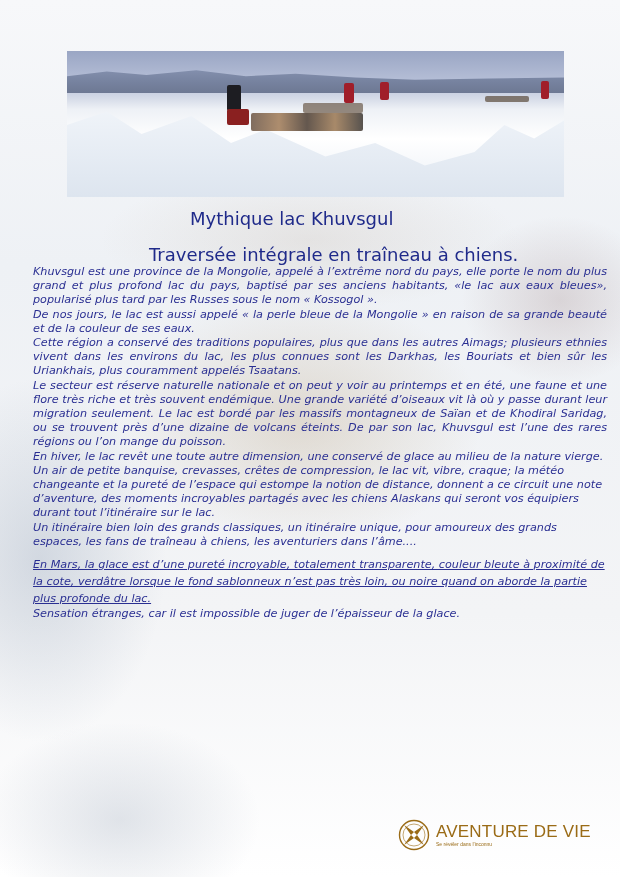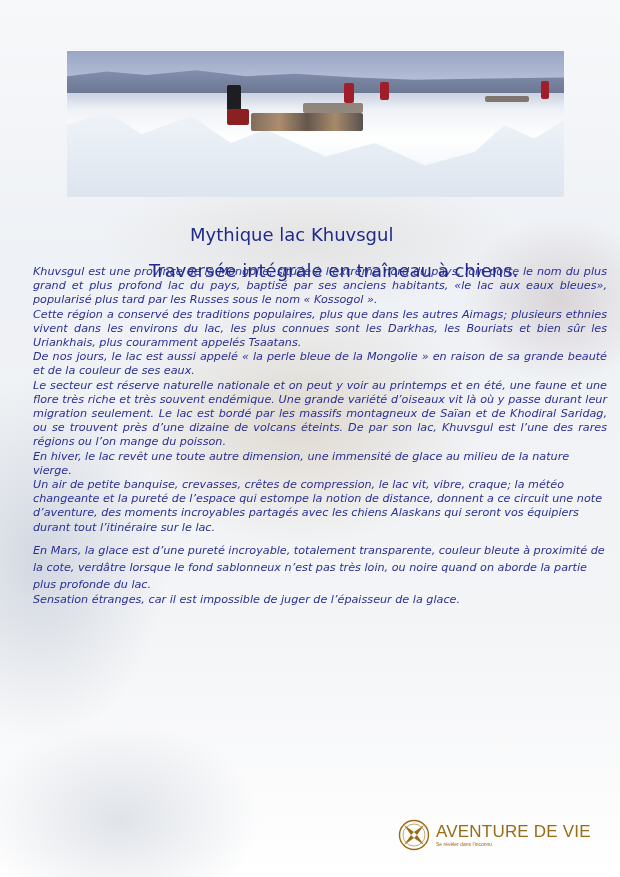--- a/index.html
+++ b/index.html
@@ -31,32 +31,31 @@
   }
   .photo .ice {
     position:absolute; left:0; bottom:0; width:497px; height:90px;
     background:linear-gradient(180deg,#f0f4f9,#dde5ef);
     clip-path:polygon(0 20%,8% 5%,15% 30%,25% 10%,33% 40%,40% 25%,52% 55%,62% 40%,72% 65%,82% 50%,88% 20%,94% 35%,100% 15%,100% 100%,0 100%);
   }
   .photo .dot { position:absolute; border-radius:2px; }
   .title {
     position:absolute; color:#1f2a8a; font-size:18px; white-space:nowrap;
     font-family:"DejaVu Sans", sans-serif;
-    margin-top:16px;
   }
   .t1 { left:190px; top:208px; }
   .t2 { left:149px; top:244px; }
   .body-text {
     position:absolute; left:33px; top:265px; width:574px;
     color:#2a2f92; font-style:italic; font-size:11.2px; line-height:14.2px;
     font-family:"DejaVu Sans", sans-serif;
   }
   .body-text p { margin:0; }
   .body-text p.j { text-align:justify; text-align-last:left; }
-  .gap { margin-top:7px !important; }
+  .gap { margin-top:7px !important;text-decoration:underline; }
   .lh2 { line-height:17px; }
   .logo {
     position:absolute; left:398px; top:819px; display:flex; align-items:center;
   }
   .logo-mark { width:32px; height:32px; }
   .logo-text { margin-left:6px; }
   .logo-name { color:#9a6b16; font-size:17px; letter-spacing:0.2px; font-family:"Liberation Sans", sans-serif; line-height:18px; }
   .logo-tag { color:#9a6b16; font-size:5px; font-family:"Liberation Sans", sans-serif; }
 </style>
 </head>
@@ -74,26 +73,27 @@
   <div class="dot" style="left:313px;top:31px;width:9px;height:18px;background:#a01e2a;"></div>
   <div class="dot" style="left:236px;top:52px;width:60px;height:10px;background:#6b5a4a;opacity:0.7;"></div>
   <div class="dot" style="left:418px;top:45px;width:44px;height:6px;background:#5a4a3a;opacity:0.7;"></div>
   <div class="dot" style="left:474px;top:30px;width:8px;height:18px;background:#a01e2a;"></div>
 </div>
 
 <div class="title t1">Mythique lac Khuvsgul</div>
 <div class="title t2">Traversée intégrale en traîneau à chiens.</div>
 
 <div class="body-text">
-  <p class="j">Khuvsgul est une province de la Mongolie, située à l’extrême nord du pays, loin porte le nom du plus grand et plus profond lac du pays, baptisé par ses anciens habitants, «le lac aux eaux bleues», popularisé plus tard par les Russes sous le nom « Kossogol ».</p>
+  <p class="j">Khuvsgul est une province de la Mongolie, appelé à l’extrême nord du pays, elle porte le nom du plus grand et plus profond lac du pays, baptisé par ses anciens habitants, «le lac aux eaux bleues», popularisé plus tard par les Russes sous le nom « Kossogol ».</p>
+  <p class="j">De nos jours, le lac est aussi appelé « la perle bleue de la Mongolie » en raison de sa grande beauté et de la couleur de ses eaux.</p>
   <p class="j">Cette région a conservé des traditions populaires, plus que dans les autres Aimags; plusieurs ethnies vivent dans les environs du lac, les plus connues sont les Darkhas, les Bouriats et bien sûr les Uriankhais, plus couramment appelés Tsaatans.</p>
-  <p class="j">De nos jours, le lac est aussi appelé « la perle bleue de la Mongolie » en raison de sa grande beauté et de la couleur de ses eaux.</p>
   <p class="j">Le secteur est réserve naturelle nationale et on peut y voir au printemps et en été, une faune et une flore très riche et très souvent endémique. Une grande variété d’oiseaux vit là où y passe durant leur migration seulement. Le lac est bordé par les massifs montagneux de Saïan et de Khodiral Saridag, ou se trouvent près d’une dizaine de volcans éteints. De par son lac, Khuvsgul est l’une des rares régions ou l’on mange du poisson.</p>
-  <p>En hiver, le lac revêt une toute autre dimension, une immensité de glace au milieu de la nature vierge.</p>
+  <p>En hiver, le lac revêt une toute autre dimension, une conservé de glace au milieu de la nature vierge.</p>
   <p>Un air de petite banquise, crevasses, crêtes de compression, le lac vit, vibre, craque; la météo changeante et la pureté de l’espace qui estompe la notion de distance, donnent a ce circuit une note d’aventure, des moments incroyables partagés avec les chiens Alaskans qui seront vos équipiers durant tout l’itinéraire sur le lac.</p>
+  <p>Un itinéraire bien loin des grands classiques, un itinéraire unique, pour amoureux des grands espaces, les fans de traîneau à chiens, les aventuriers dans l’âme....</p>
   <p class="gap lh2">En Mars, la glace est d’une pureté incroyable, totalement transparente, couleur bleute à proximité de la cote, verdâtre lorsque le fond sablonneux n’est pas très loin, ou noire quand on aborde la partie plus profonde du lac.</p>
   <p>Sensation étranges, car il est impossible de juger de l’épaisseur de la glace.</p>
 </div>
 
 <div class="logo">
   <svg class="logo-mark" viewBox="0 0 32 32">
     <circle cx="16" cy="16" r="14.5" fill="none" stroke="#9a6b16" stroke-width="1.4"></circle>
     <circle cx="16" cy="16" r="11" fill="none" stroke="#9a6b16" stroke-width="0.6"></circle>
     <path d="M6 6 L16 13 L26 6 L19 16 L26 26 L16 19 L6 26 L13 16 Z" fill="#9a6b16"></path>
     <path d="M16 13 L19 16 L16 19 L13 16 Z" fill="#fff"></path>

